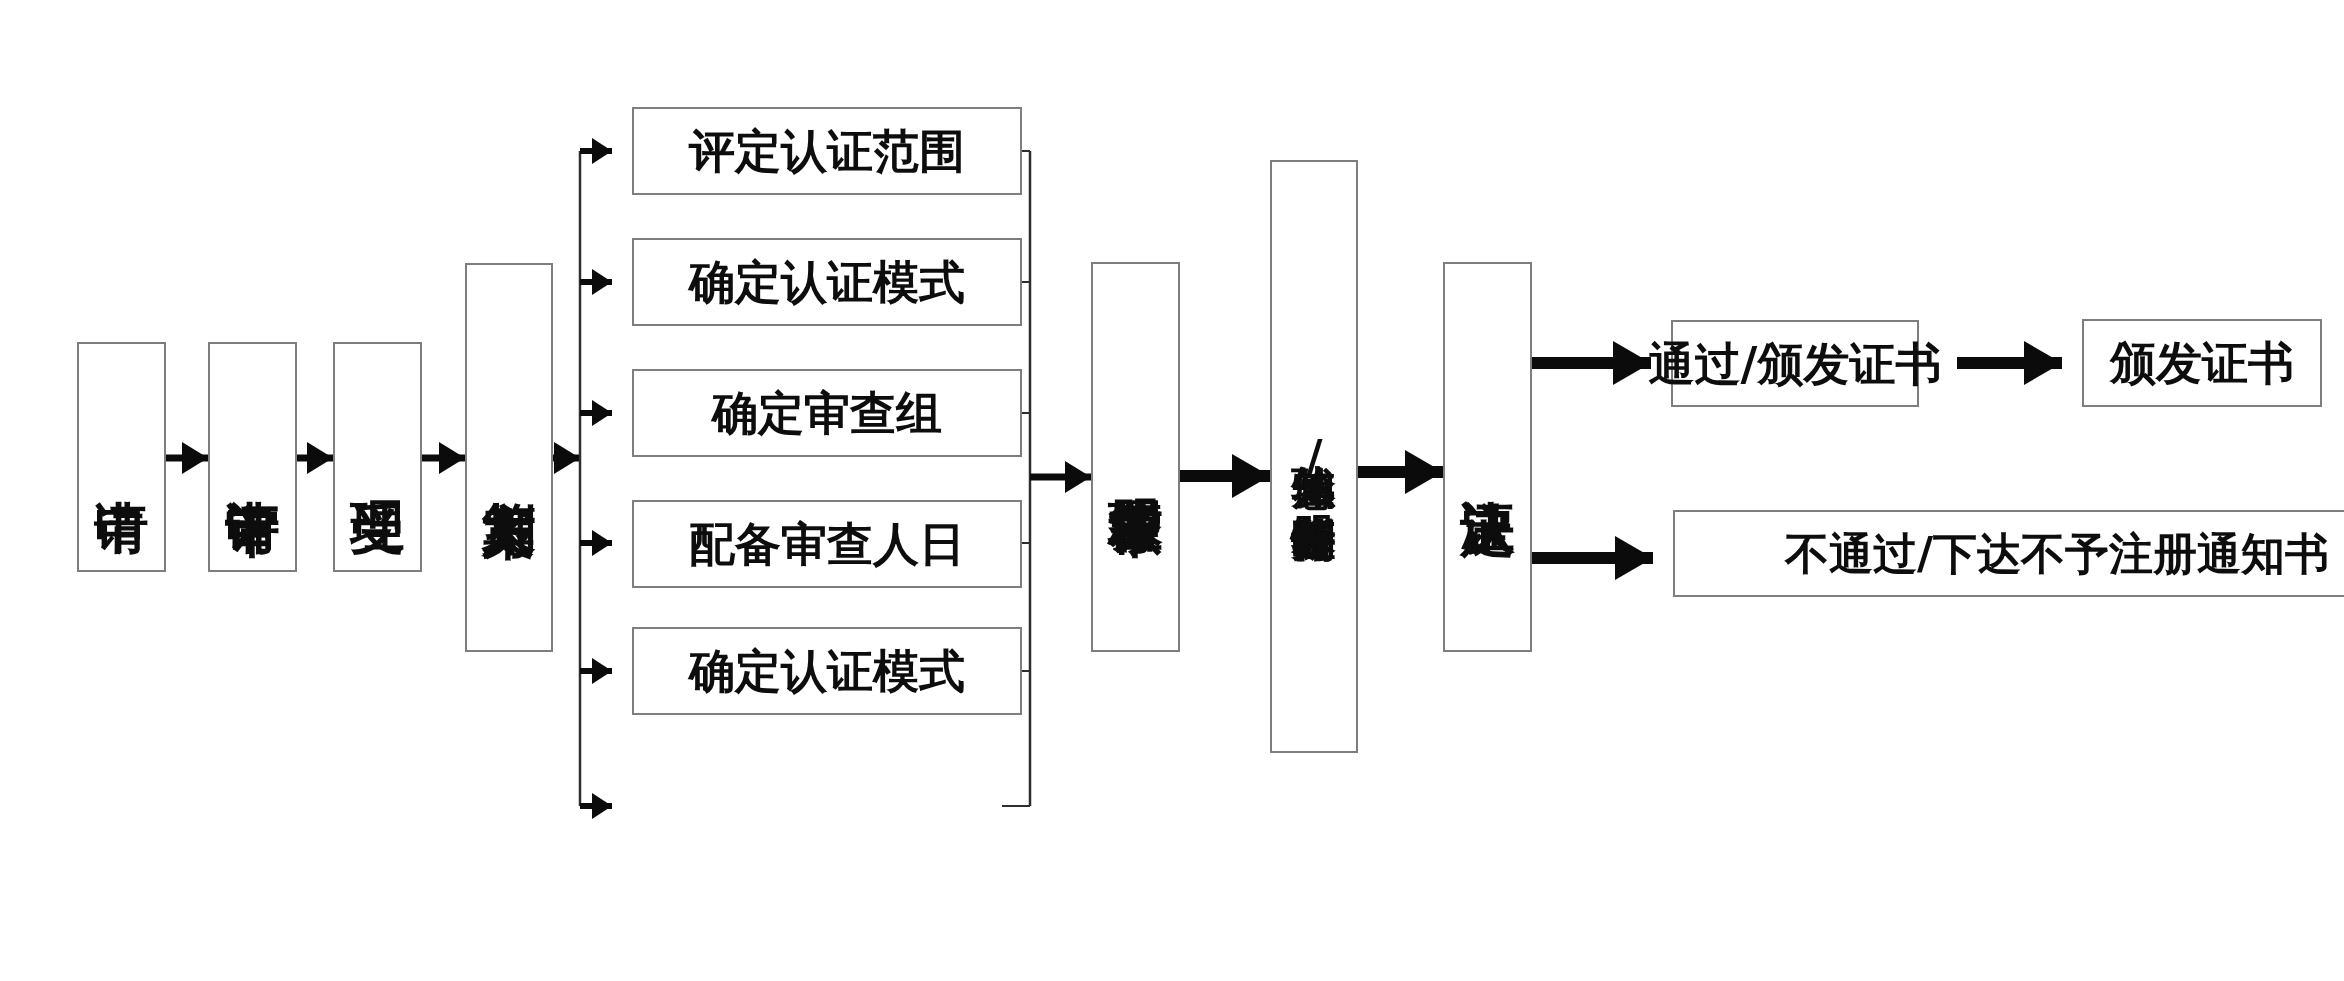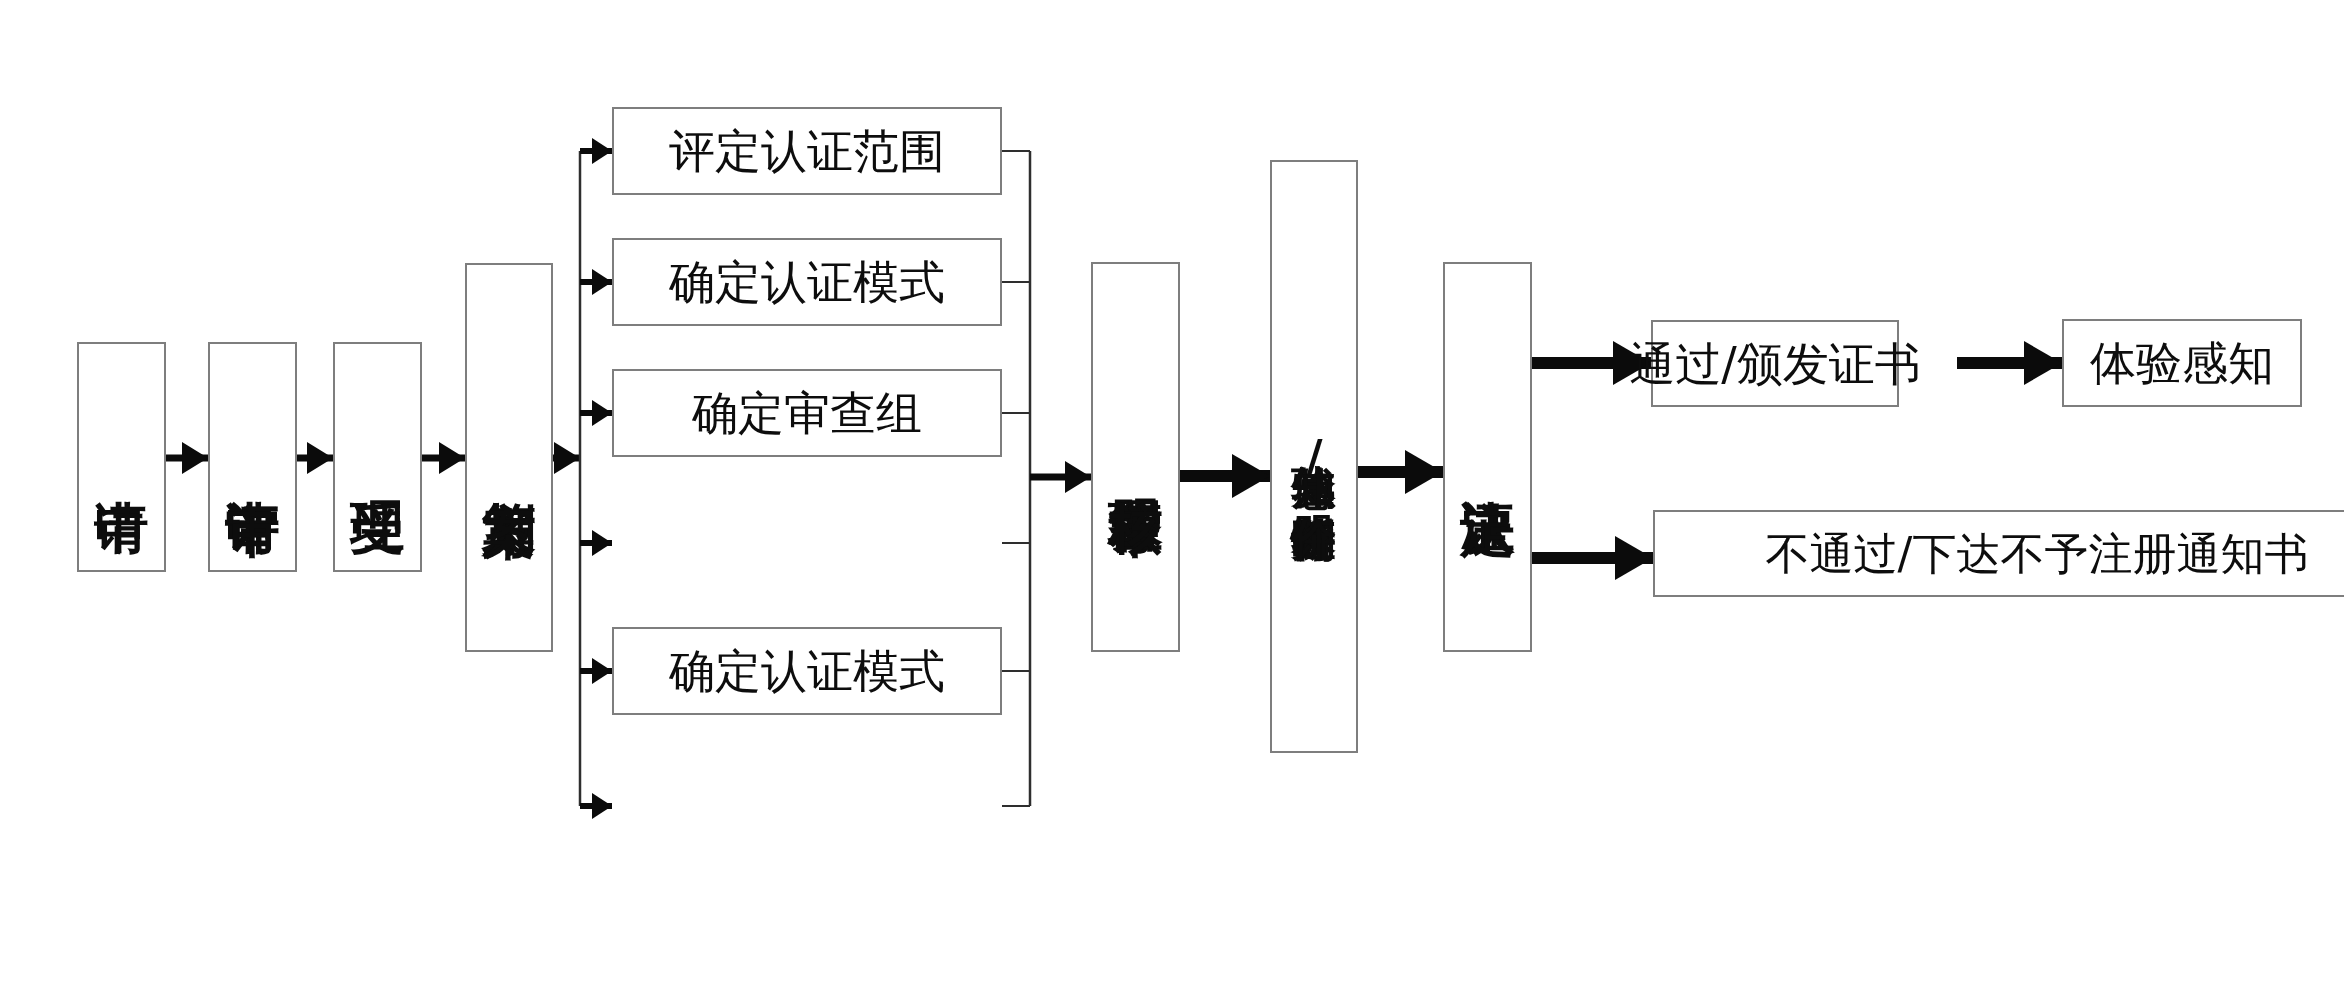--- a/index.html
+++ b/index.html
@@ -17,21 +17,21 @@
     display:flex;align-items:center;justify-content:center;
     text-align:center;line-height:1;
   }
   .node span{display:block;line-height:1;white-space:nowrap;}
   
   .v{font-weight:700;}
   .v span{writing-mode:vertical-rl;text-orientation:upright;}
   .fs54 span{font-size:54px;}
   .fs44v span{font-size:44px;}
   
-  .h{font-weight:400;}
+  .h{font-weight:700;margin-left:20px;}
   .h span{font-size:46px;}
   .h.small span{font-size:44px;}
 
   #node-apply{left:77px;top:342px;width:89px;height:230px;}
   #node-apply-review{left:208px;top:342px;width:89px;height:230px;}
   #node-accept{left:333px;top:342px;width:89px;height:230px;}
   #node-plan{left:465px;top:263px;width:88px;height:389px;}
   .item{left:612px;width:390px;height:88px;}
   #node-item1{top:107px;}
   #node-item2{top:238px;}
@@ -108,37 +108,40 @@
 
   <div class="node h item" id="node-item1">
     <span>评定认证范围</span>
   </div>
   <div class="node h item" id="node-item2">
     <span>确定认证模式</span>
   </div>
   <div class="node h item" id="node-item3">
     <span>确定审查组</span>
   </div>
+  <div class="node h item" id="node-item4">
+    <span>配备审查人日</span>
+  </div>
   <div class="node h item" id="node-item5">
     <span>确定认证模式</span>
   </div>
 
   <div class="node v fs54" id="node-service">
     <span>服务管理审核</span>
   </div>
   <div class="node v fs44v" id="node-perception">
     <span>体验感知/服务特性判断评价</span>
   </div>
   <div class="node v fs54" id="node-decision">
     <span>认证决定</span>
   </div>
 
   <div class="node h" id="node-pass">
     <span>通过/颁发证书</span>
   </div>
   <div class="node h" id="node-keep">
-    <span>体验感知</span>
+    <span>颁发证书</span>
   </div>
   <div class="node h small" id="node-fail">
     <span>不通过/下达不予注册通知书</span>
   </div>
 
 </div>
 
 </body></html>

